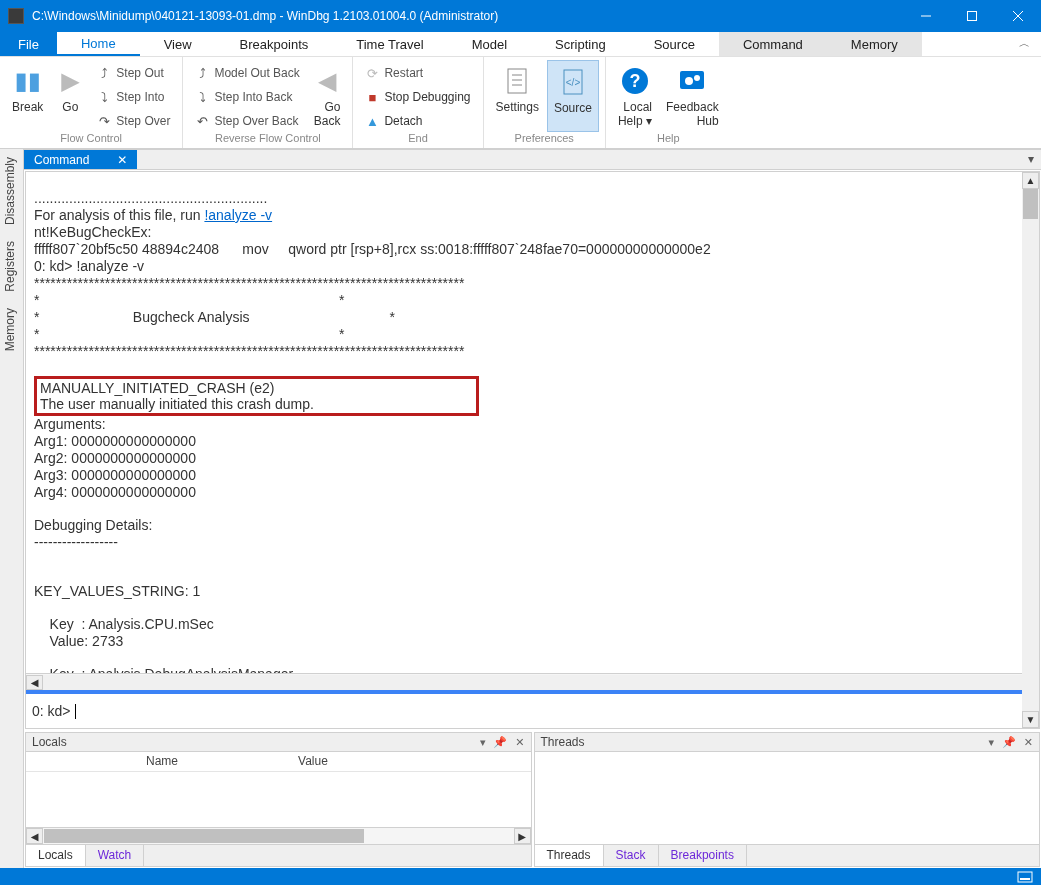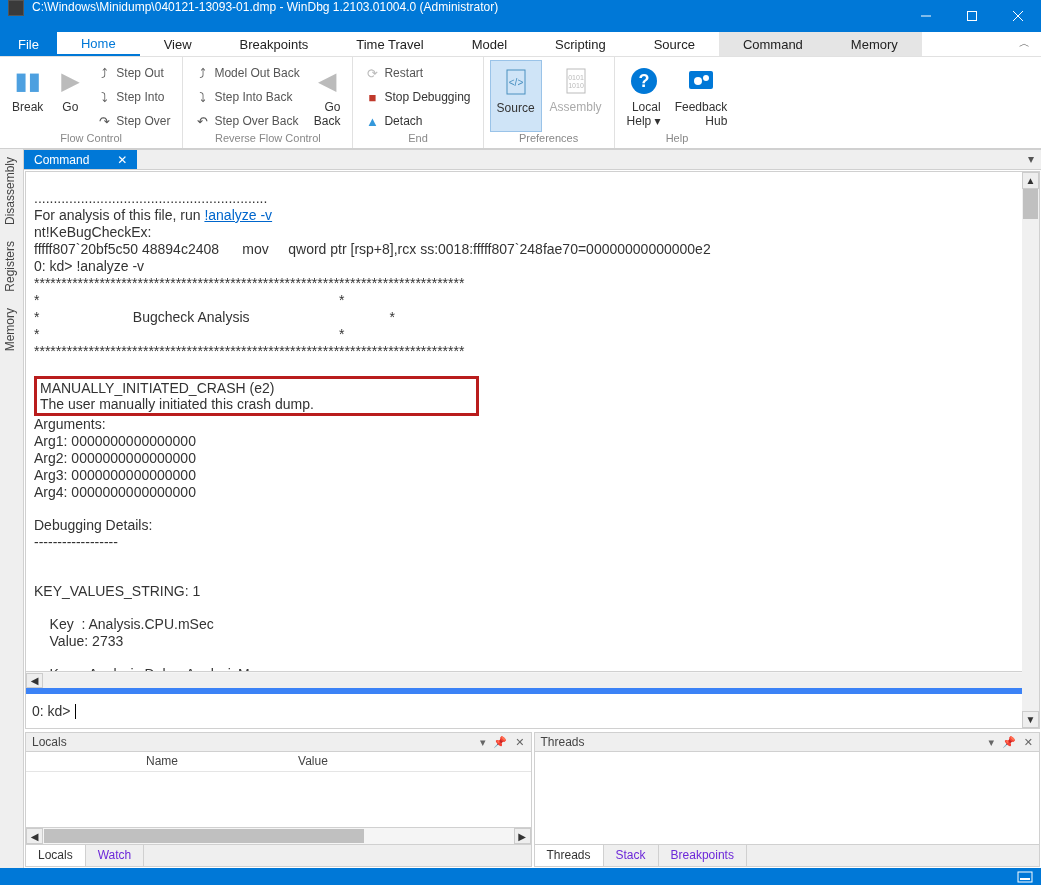--- a/index.html
+++ b/index.html
@@ -1,19 +1,19 @@
 <!DOCTYPE html>
 <html><head>
 <meta charset="utf-8">
 <style>
 * { box-sizing: border-box; margin: 0; padding: 0; font-family: "Segoe UI", Tahoma, sans-serif; }
 body { width: 1041px; height: 885px; background: #fff; overflow: hidden; font-size: 13px; color: #333; position: relative; }
 
 
-.titlebar { height: 32px; background: #0078d7; color: #fff; display: flex; padding: 0 0 0 8px; }
+.titlebar { height: 32px; background: #0078d7; color: #fff; display: flex; align-items: center; padding: 0 0 0 8px; }
 .titlebar .icon { width: 16px; height: 16px; margin-right: 8px; background: #3a3a3a; border: 1px solid #555; }
 .titlebar .title { flex: 1; font-size: 12px; }
 .titlebar .btn { width: 46px; height: 32px; display: flex; align-items: center; justify-content: center; cursor: pointer; }
 .titlebar .btn svg { stroke: #fff; fill: none; }
 
 
 .menubar { height: 25px; background: #fff; border-bottom: 1px solid #e1e1e1; display: flex; align-items: stretch; position: relative; }
 .menubar .m { padding: 0 24px; display: flex; align-items: center; font-size: 13px; cursor: pointer; color: #222; }
 .menubar .m.file { background: #0078d7; color: #fff; padding: 0 18px; }
 .menubar .m.home { border-bottom: 2px solid #0078d7; color: #0078d7; }
@@ -48,21 +48,21 @@
 .cmdpane { flex:1; border:1px solid #d0d0d0; margin:1px; display:flex; flex-direction:column; overflow:hidden; background:#fff; position:relative;}
 .cmdout { flex:1; overflow:auto; font-family: Consolas,"Courier New",monospace; font-size:14px; white-space:pre; padding:2px 8px; position:relative;}
 .cmdout a { color:#0066cc; text-decoration:underline; }
 .redbox { border:3px solid #b91c1c; padding:1px 3px; display:inline-block; }
 .hscroll { height:17px; border-top:1px solid #d0d0d0; display:flex; align-items:center; background:#f5f5f5; }
 .hscroll .arrow { width:17px; height:15px; display:flex;align-items:center;justify-content:center; font-size:10px; border:1px solid #ccc; background:#eee;}
 .hscroll .track { flex:1; height:15px; background:#f0f0f0;}
 .vscroll { position:absolute; right:0; top:0; bottom:0; width:17px; background:#f0f0f0; display:flex;flex-direction:column;}
 .vscroll .arrow{height:17px;display:flex;align-items:center;justify-content:center;font-size:10px;border:1px solid #ccc;background:#eee;}
 .vscroll .thumb{background:#c0c0c0; width:15px; margin:0 1px;}
-.cmdprompt { height:21px; border-top:6px solid #3b82f6; display:flex; align-items:center; font-family:Consolas,monospace; font-size:14px; padding:17px 6px;}
+.cmdprompt { height:21px; border-top:4px solid #3b82f6; display:flex; align-items:center; font-family:Consolas,monospace; font-size:14px; padding:17px 6px;}
 .cmdprompt .pr { margin-right:4px; }
 .cmdprompt input { border:none; outline:none; flex:1; font-family:inherit; font-size:inherit;}
 .cursor { border-left:1px solid #000; height:15px; }
 
 .bottompanes { height:135px; display:flex; gap:2px; margin:2px 1px 1px;}
 .bpane { flex:1; border:1px solid #d0d0d0; display:flex; flex-direction:column; background:#fff;}
 .bpane .bhdr { height:19px; background:#efefef; border-bottom:1px solid #d0d0d0; display:flex; align-items:center; padding:0 6px; font-size:12px; color:#444; }
 .bpane .bhdr .sp { flex:1;}
 .bpane .bhdr .i { margin-left:8px; cursor:pointer; color:#666; font-size:11px;}
 .bpane .bbody { flex:1; position:relative; background:#fff;}
@@ -189,38 +189,39 @@
             <span class="sq" style="color:#3498db;">▲</span>
             <span style="color:#333;">Detach</span>
           </div>
       </div>
     </div>
     <div class="glabel">End</div>
   </div>
 
   <div class="group">
     <div class="gbody">
+      <div class="bigbtn">
+        <div class="ic">
+            <svg width="26" height="30">
+              <rect x="4" y="3" width="18" height="24" fill="none" stroke="#888"></rect>
+              <line x1="8" y1="9" x2="18" y2="9" stroke="#888"></line>
+              <line x1="8" y1="14" x2="18" y2="14" stroke="#888"></line>
+              <line x1="8" y1="19" x2="18" y2="19" stroke="#888"></line>
+            </svg>
+          </div>
+        <div class="lbl">Settings</div>
+      </div>
       <div class="bigbtn source-active">
         <div class="ic">
             <svg width="26" height="30">
               <rect x="4" y="3" width="18" height="24" fill="none" stroke="#4a90c0"></rect>
               <text x="13" y="19" font-size="10" text-anchor="middle" fill="#4a90c0">&lt;/&gt;</text>
             </svg>
           </div>
         <div class="lbl">Source</div>
-      </div>
-      <div class="bigbtn">
-        <div class="ic">
-            <svg width="26" height="30">
-              <rect x="4" y="3" width="18" height="24" fill="none" stroke="#bbb"></rect>
-              <text x="13" y="14" font-size="7" text-anchor="middle" fill="#bbb">0101</text>
-              <text x="13" y="22" font-size="7" text-anchor="middle" fill="#bbb">1010</text>
-            </svg>
-          </div>
-        <div class="lbl" style="color:#aaa;">Assembly</div>
       </div>
     </div>
     <div class="glabel">Preferences</div>
   </div>
 
   <div class="group" style="border-right:none;">
     <div class="gbody">
       <div class="bigbtn">
         <div class="ic">
             <svg width="30" height="30">

